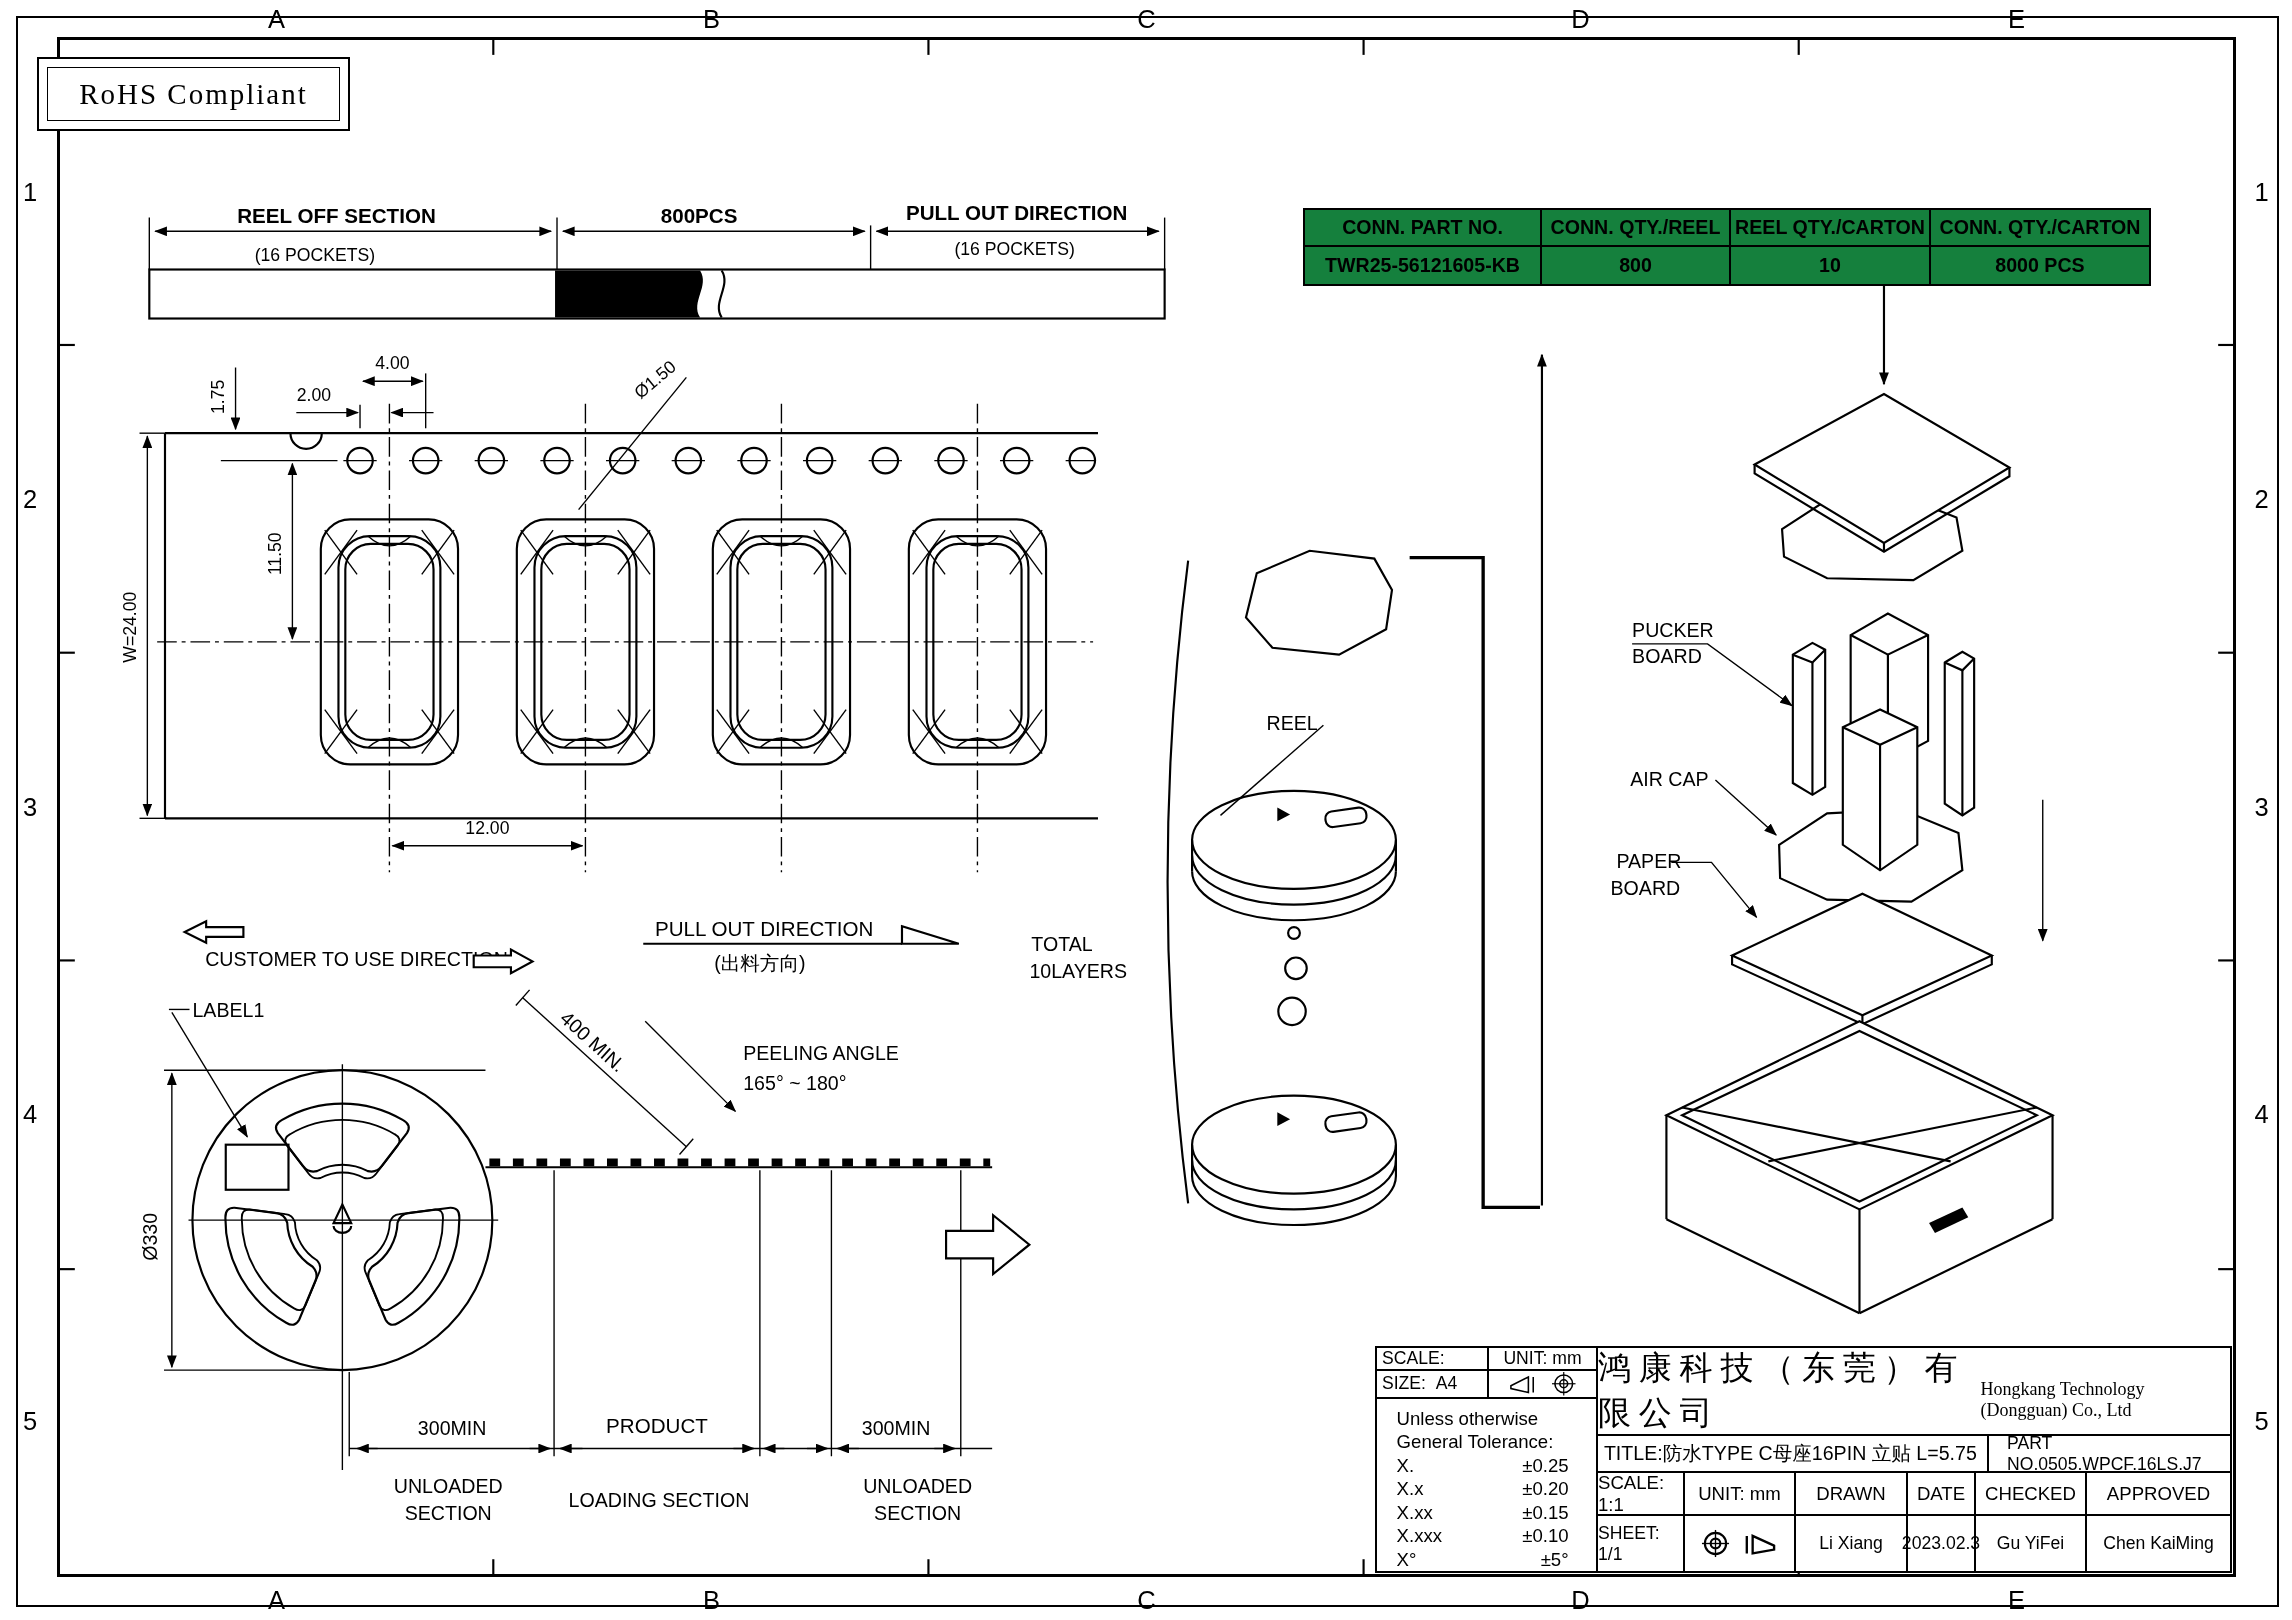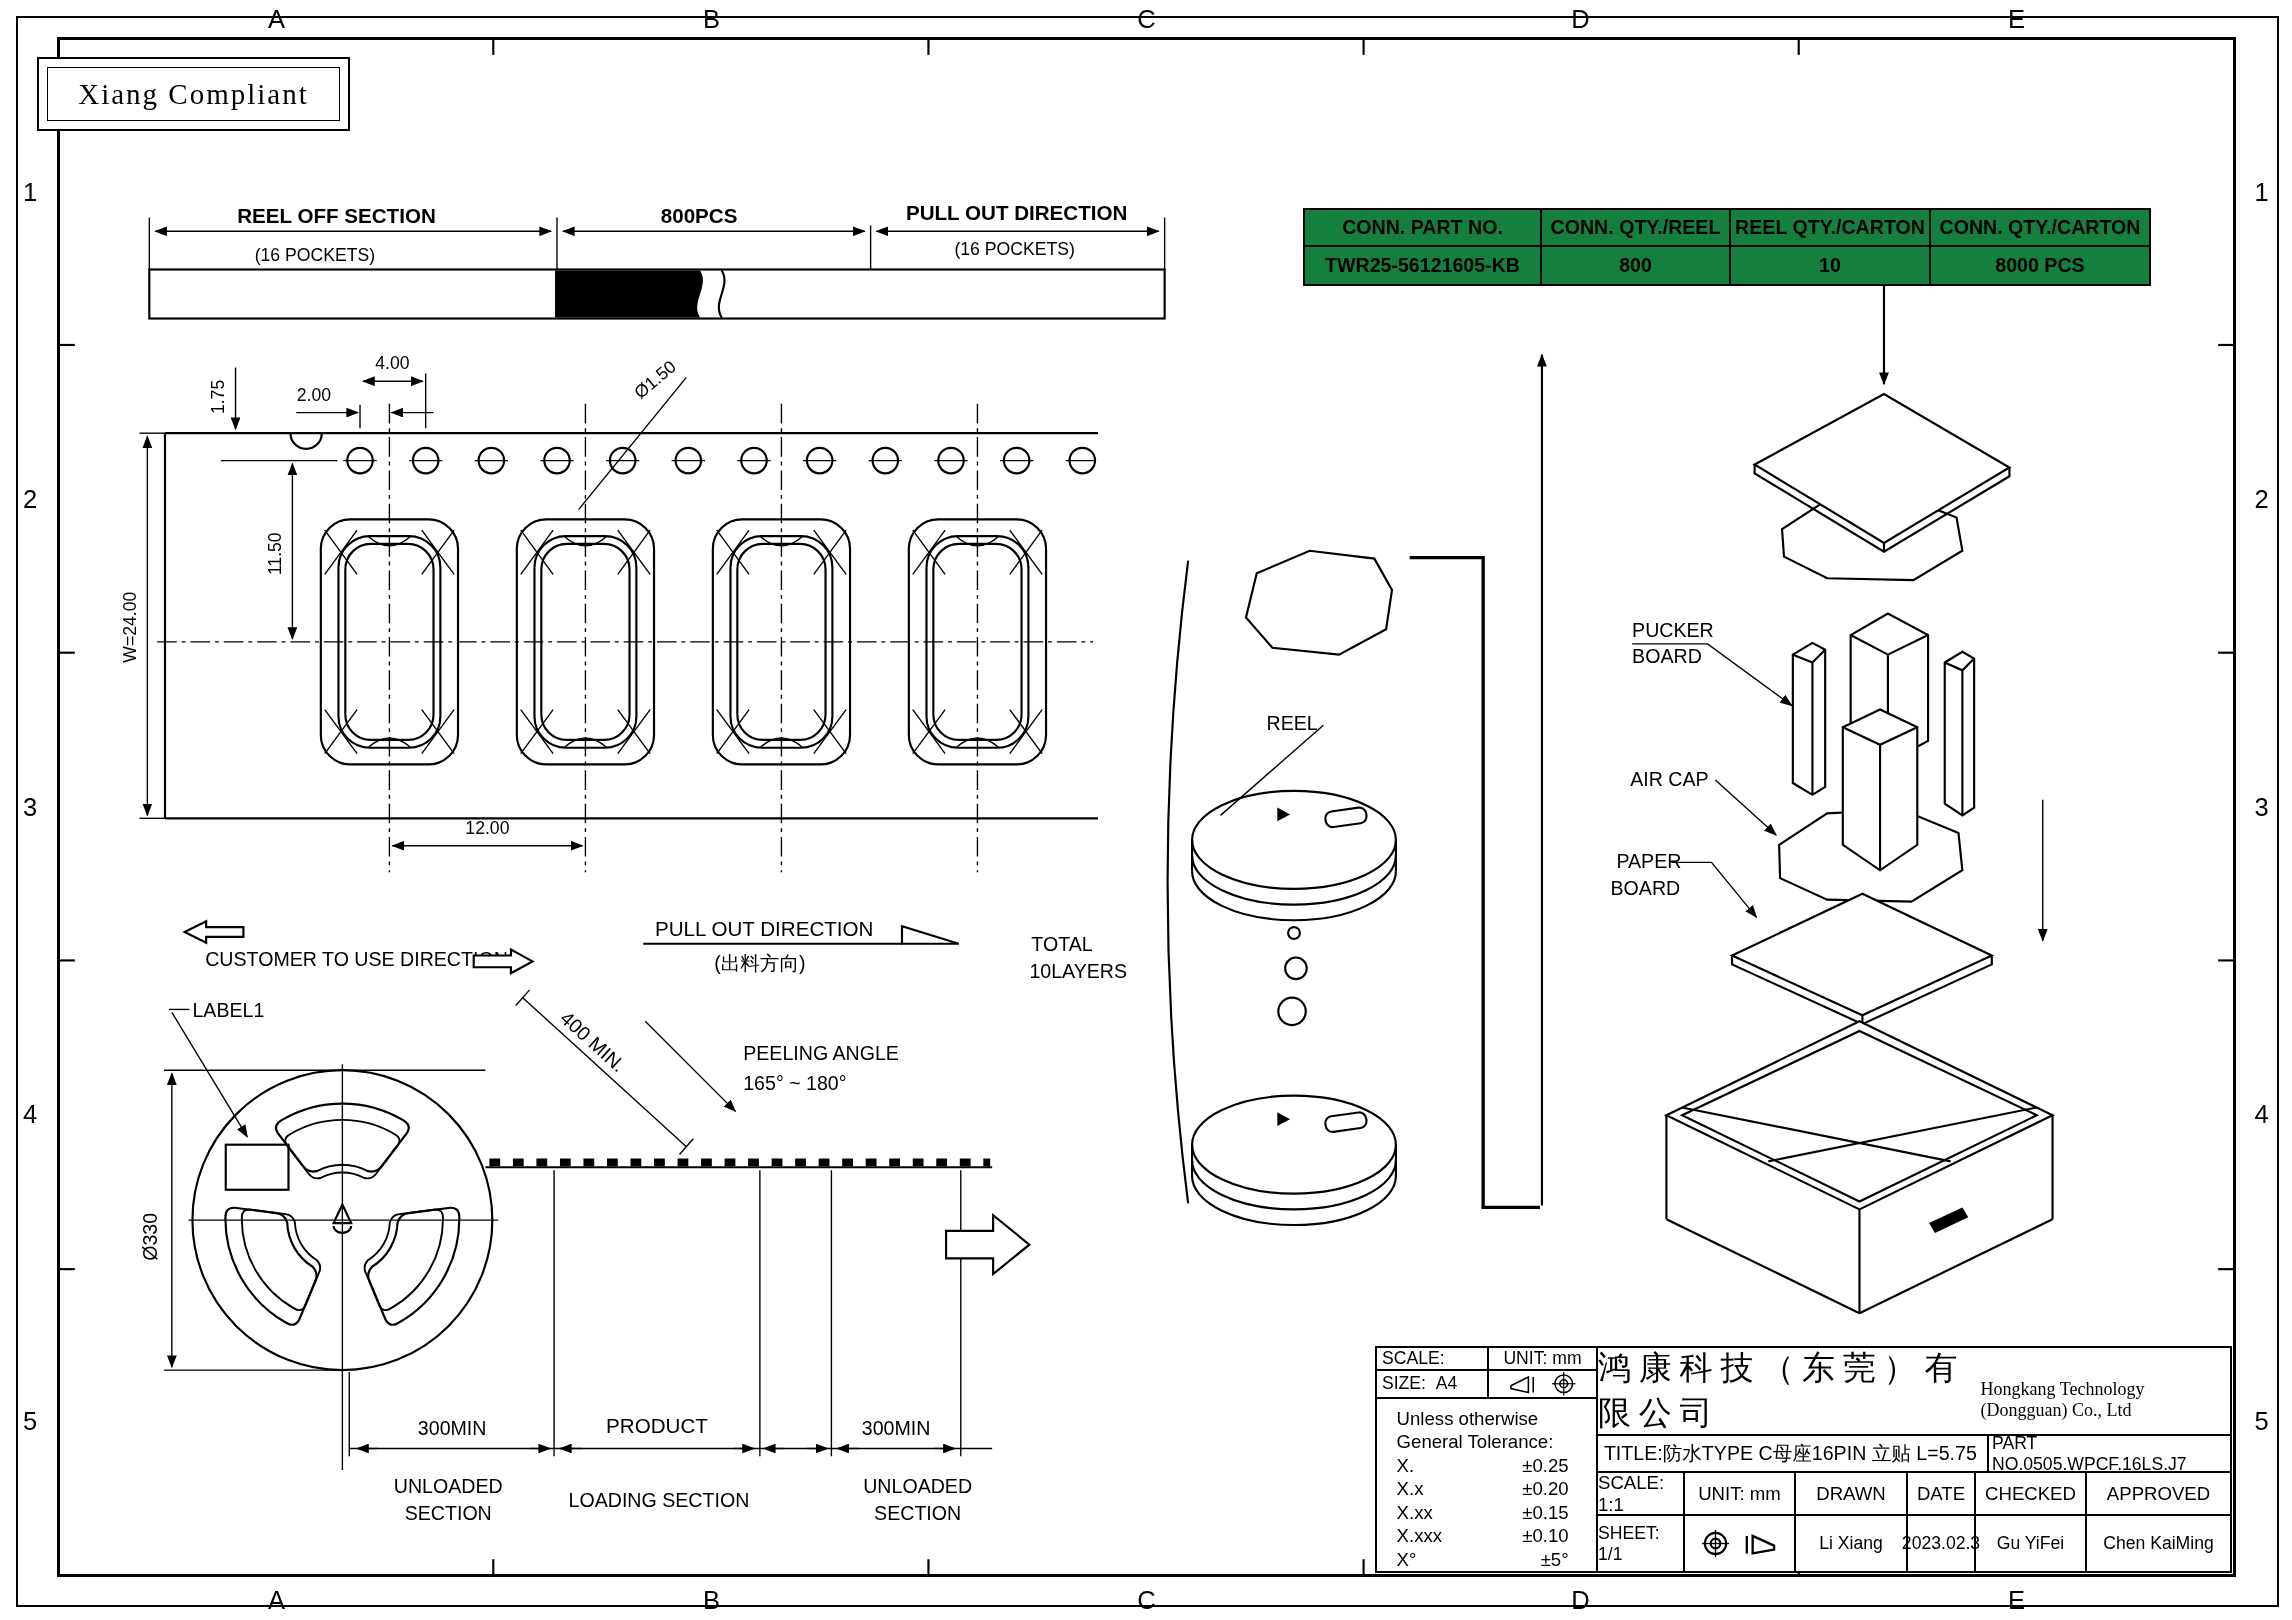--- a/index.html
+++ b/index.html
@@ -33,21 +33,21 @@
   .tb .cellR{flex:1;display:flex;align-items:center;justify-content:center;font-size:17.6px;gap:9.8px}
   .tb .tol{flex:1;border-top:2.9px solid #000;padding:7.8px 13.7px 0 19.6px;font-size:18.6px;line-height:23.5px}
   .tb .tolrow{display:flex;justify-content:space-between;padding-right:13.7px}
   .tb .rcol{flex:1;display:flex;flex-direction:column}
   .tb .company{height:86px;display:flex;flex-direction:row;align-items:center;justify-content:center;
                font-family:"Liberation Serif",serif}
   .tb .cn{font-size:33px;letter-spacing:7.8px}
   .tb .en{font-size:18px;margin-top:18px}
   .tb .trow{height:37px;border-top:2.9px solid #000;display:flex}
   .tb .tcell{width:391px;border-right:2.9px solid #000;display:flex;align-items:center;padding-left:5.9px;font-size:19.6px}
-  .tb .pcell{flex:1;display:flex;align-items:center;padding-left:3px;font-size:17.6px}
+  .tb .pcell{flex:1;display:flex;align-items:center;padding-left:18px;font-size:17.6px}
   .tb .hrow{height:43px;border-top:2.9px solid #000;display:flex}
   .tb .vrow{height:55px;border-top:2px solid #000;display:flex;flex:1}
   .tb .hc{display:flex;align-items:center;justify-content:center;font-size:18.6px;border-right:2px solid #000}
   .tb .vc{display:flex;align-items:center;justify-content:center;font-size:17.6px;border-right:2px solid #000}
   .cw1{width:87px}.cw2{width:111px}.cw3{width:112px}.cw4{width:68px}.cw5{width:111px}.cw6{flex:1;border-right:none !important}
   
   .tx{font-family:"Liberation Sans",sans-serif;fill:#000;font-size:20px}
   .t18{font-size:18px}.t21{font-size:21px}.b{font-weight:bold}
   .s1{stroke:#000;stroke-width:1.4;fill:none}
   .s2{stroke:#000;stroke-width:2.2;fill:none}
@@ -378,21 +378,21 @@
       <polyline class="s1" points="1665,657 1742,657 1828,720" marker-end="url(#ar)"></polyline>
       <text class="tx" x="1663" y="802">AIR CAP</text>
       <line class="s1" x1="1750" y1="796" x2="1812" y2="852" marker-end="url(#ar)"></line>
       <text class="tx" x="1649" y="886">PAPER</text>
       <text class="tx" x="1643" y="913">BOARD</text>
       <polyline class="s1" points="1705,880 1746,880 1792,936" marker-end="url(#ar)"></polyline>
     </g>
   </svg>
 
   <div class="rohs">
-    <div class="rohs-in">Xiang Compliant</div>
+    <div class="rohs-in">RoHS Compliant</div>
   </div>
 
   <div class="tbl">
     <div class="r r1">
       <div class="c w1">CONN. PART NO.</div>
       <div class="c w2">CONN. QTY./REEL</div>
       <div class="c w3">REEL QTY./CARTON</div>
       <div class="c w4">CONN. QTY./CARTON</div>
     </div>
     <div class="r">

